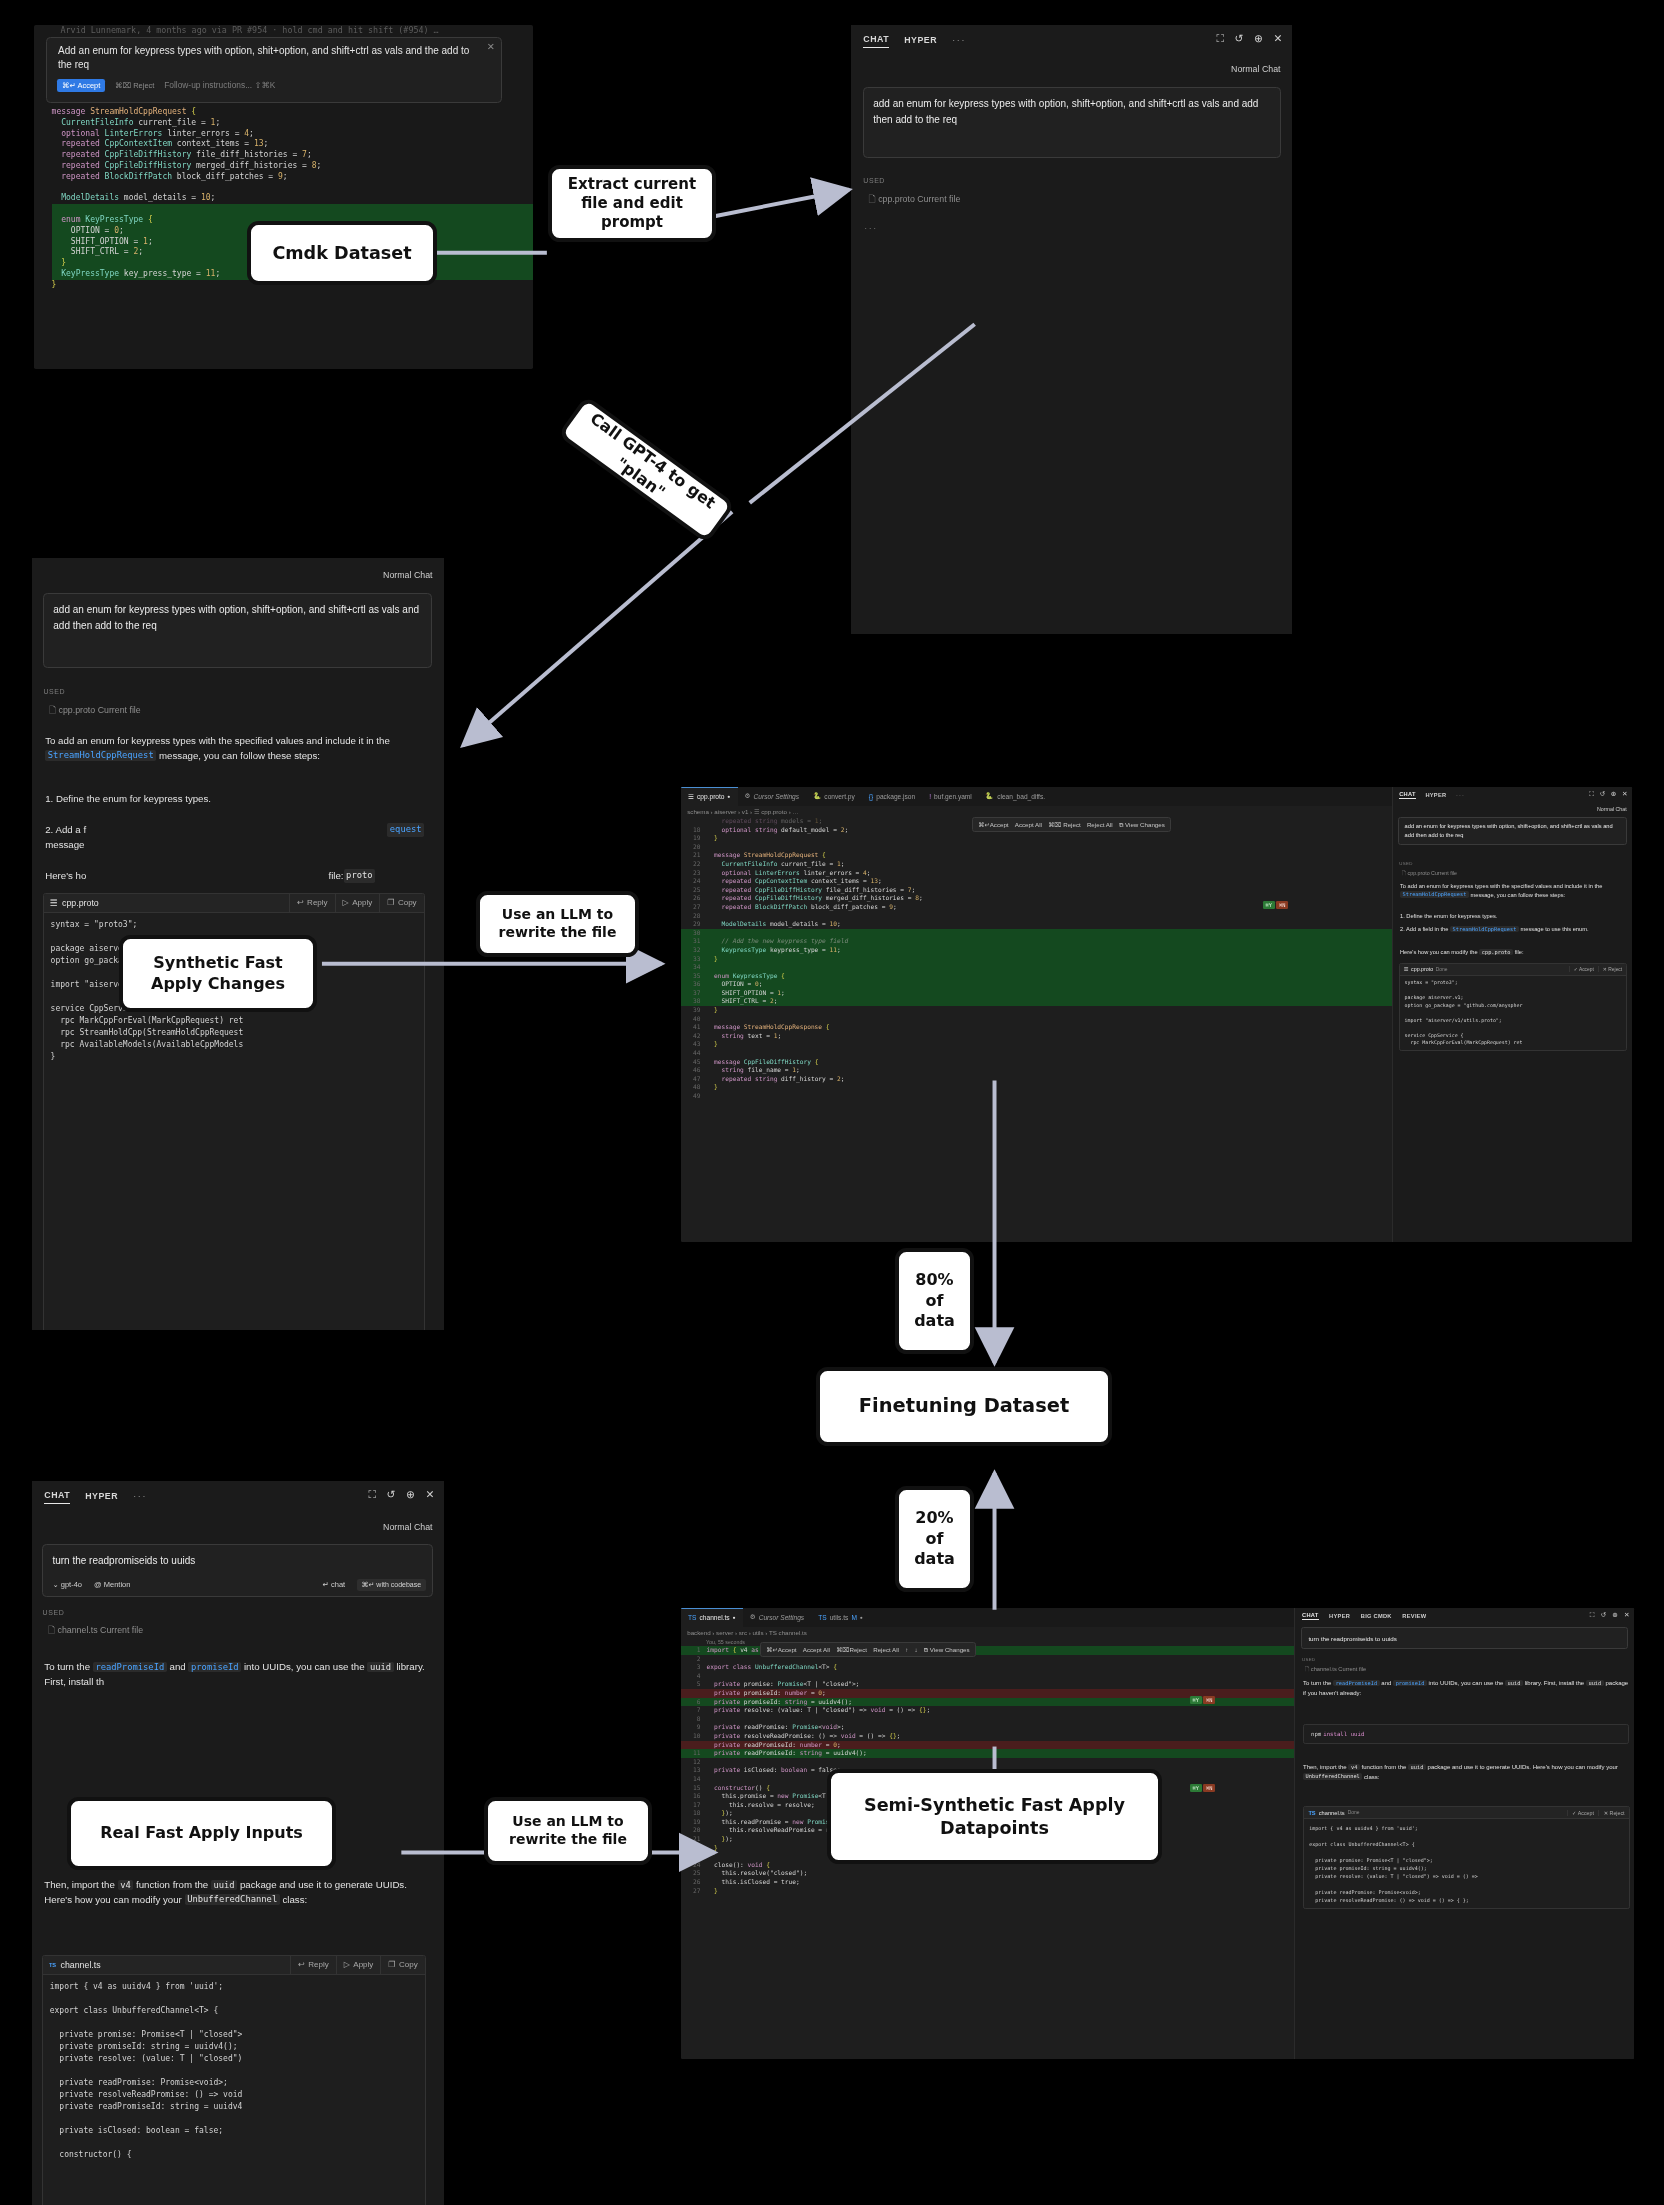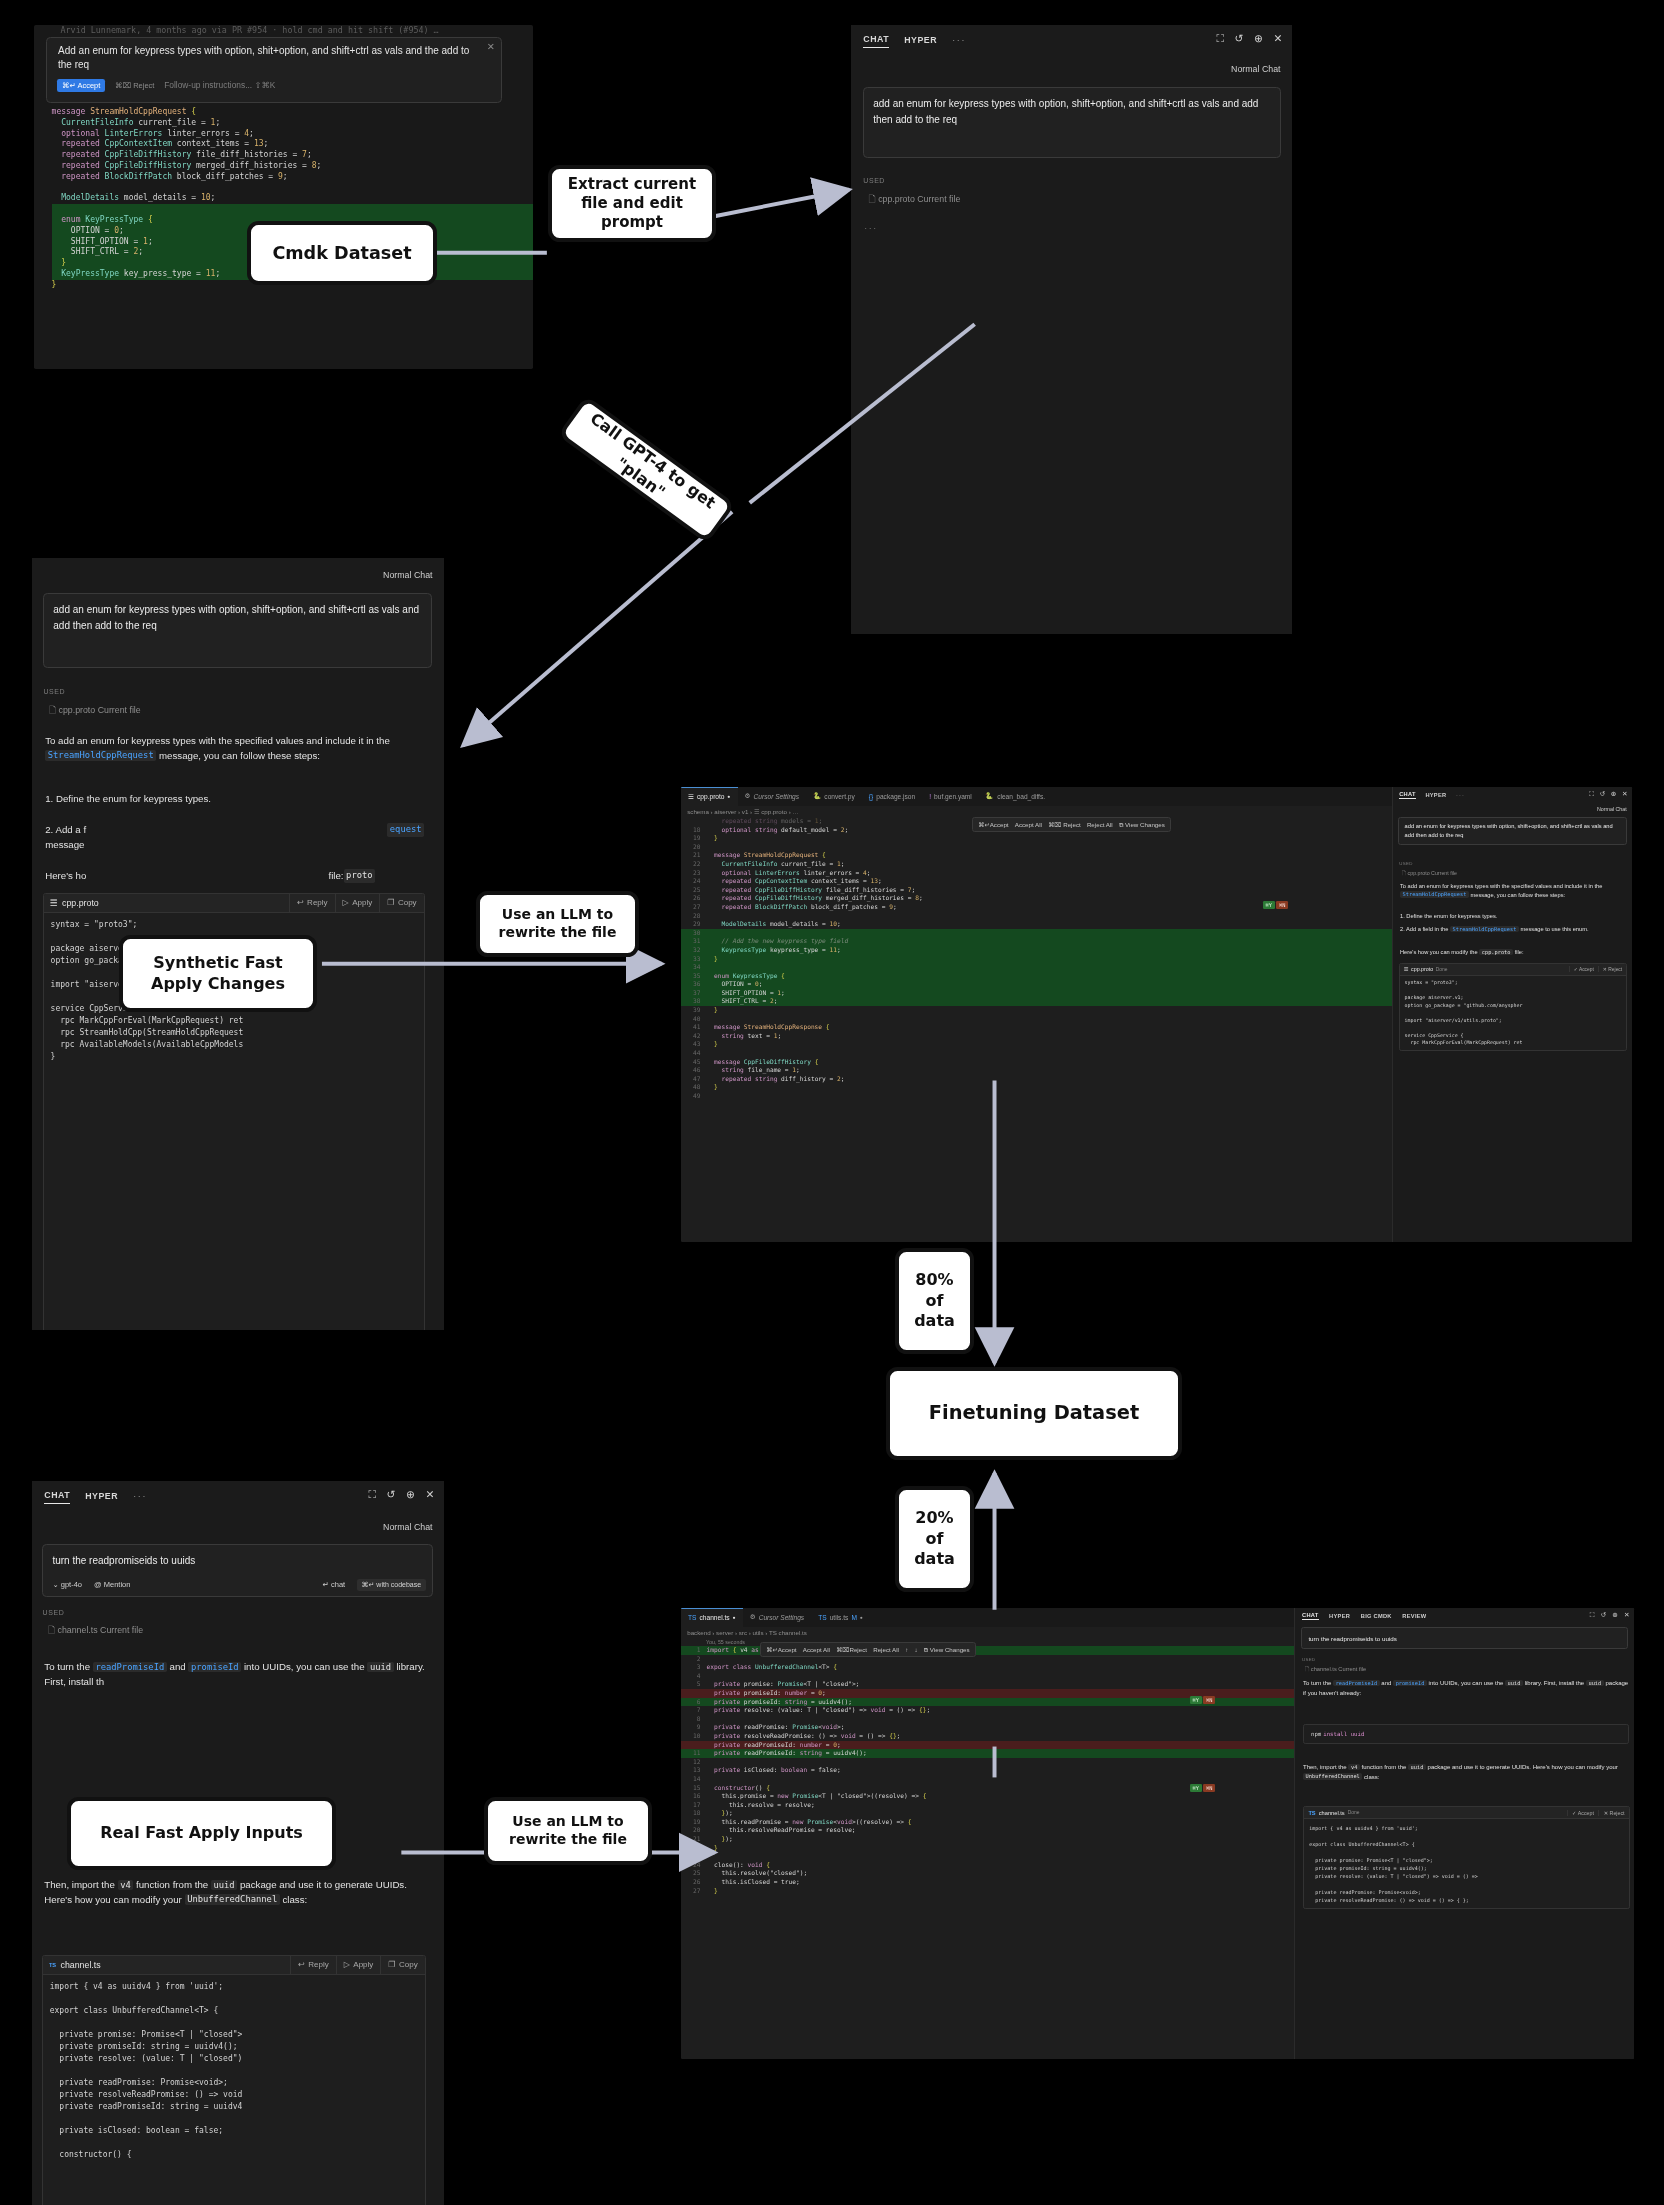--- a/index.html
+++ b/index.html
@@ -576,23 +576,24 @@
 
   <div class="note" id="note-gpt4" style="left:554px; top:445px; width:185px; height:49px; font-size:16px; transform: rotate(36deg); transform-origin: center;">Call GPT-4 to get "plan"</div>
 
   <div class="note" id="note-sfa-inputs" style="left:119px; top:935px; width:198px; height:77px; font-size:16px;">Synthetic Fast Apply Changes</div>
 
   <div class="note" id="note-llm-top" style="left:476px; top:891px; width:163px; height:66px; font-size:14px;">Use an LLM to rewrite the file</div>
 
 
   <div class="note" id="note-80" style="left:895px; top:1248px; width:79px; height:106px; font-size:16px;">80% of data</div>
 
-  <div class="note" id="note-finetune" style="left:886px; top:1367px; width:296px; height:93px; font-size:19.4px;">Finetuning Dataset</div>
+  <div class="note" id="note-finetune" style="left:816px; top:1367px; width:296px; height:79px; font-size:19.4px;">Finetuning Dataset</div>
 
   <div class="note" id="note-20" style="left:895px; top:1486px; width:79px; height:106px; font-size:16px;">20% of data</div>
 
   <div class="note" id="note-rfa-inputs" style="left:67px; top:1797px; width:269px; height:73px; font-size:16px;">Real Fast Apply Inputs</div>
 
   <div class="note" id="note-llm-bot" style="left:484px; top:1797px; width:168px; height:68px; font-size:14px;">Use an LLM to rewrite the file</div>
 
+  <div class="note" id="note-ssfa-dp" style="left:827px; top:1769px; width:335px; height:95px; font-size:17.6px;">Semi-Synthetic Fast Apply Datapoints</div>
 
 </div>
 
 
 </body></html>

